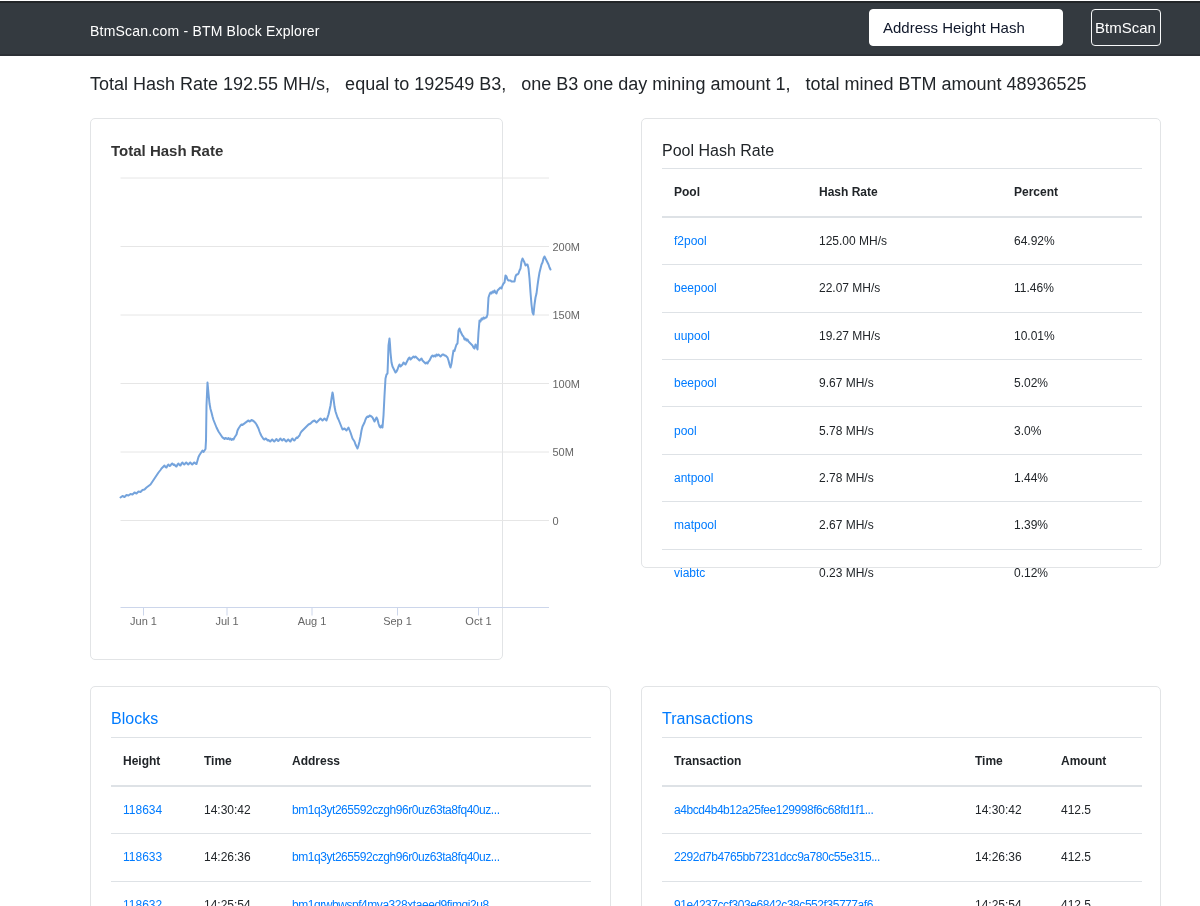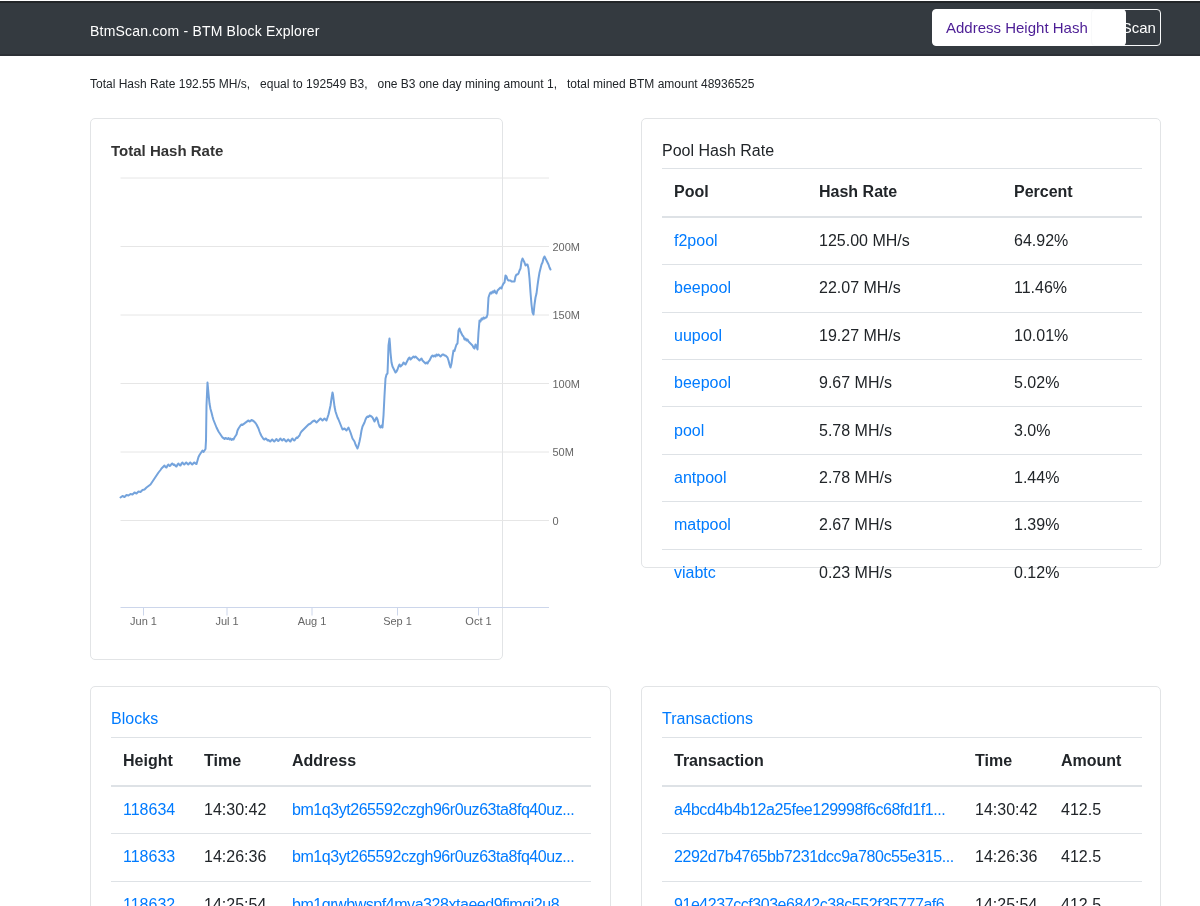--- a/index.html
+++ b/index.html
@@ -4,38 +4,38 @@
 <title>BtmScan.com - BTM Block Explorer</title>
 <style>
 * { margin:0; padding:0; box-sizing:border-box; }
 html,body { width:1200px; height:906px; overflow:hidden; background:#fff;
   font-family:"Liberation Sans", sans-serif; color:#212529; }
 .abs { position:absolute; }
 #topstrip { left:0; top:0; width:1200px; height:1px; background:#ffffff; }
 #navbar { left:0; top:1px; width:1200px; height:55px; background:#343a40;
   border-top:2px solid #222528; border-bottom:2px solid #2c3036; }
 #brand { left:90px; top:23px; font-size:14px; color:#ffffff; letter-spacing:0.2px; }
-#searchbox { left:932px; top:9px; width:194px; height:37px; background:#fff;
-  border:1px solid #fff; border-radius:4px; font-size:15px; color:#4c1d95;
+#searchbox { left:869px; top:9px; width:194px; height:37px; background:#fff;
+  border:1px solid #fff; border-radius:4px; font-size:15px; color:#0f172a;
   line-height:35px; padding-left:13px; }
 #searchbtn { left:1090.5px; top:9px; width:70px; height:37px; background:transparent;
   border:1px solid #f8f9fa; border-radius:4px; color:#fff; font-size:15px;
   text-align:center; line-height:35px; }
-#summary { left:90px; top:72px; font-size:12px; line-height:24px; color:#212529; }
+#summary { left:90px; top:72px; font-size:18px; line-height:24px; color:#212529; }
 .card { position:absolute; background:#fff; border:1px solid #e2e4e6; border-radius:5px; }
 #card1 { left:90px; top:118px; width:413px; height:542px; }
 #card2 { left:641px; top:118px; width:520px; height:450px; }
 #card3 { left:90px; top:686px; width:521px; height:290px; }
 #card4 { left:641px; top:686px; width:520px; height:290px; }
 .cardtitle { position:absolute; left:20px; top:20px; font-size:16px; line-height:24px; }
 #t1 { font-size:15px; font-weight:bold; color:#333; }
 #t2 { color:#212529; }
 .bluetitle { color:#007bff; }
 table { border-collapse:collapse; table-layout:fixed; position:absolute; }
-th, td { font-size:16px; line-height:24px; padding:11.2px 12px; text-align:left;
+th, td { font-size:12px; line-height:24px; padding:11.2px 12px; text-align:left;
   border-top:1px solid #dee2e6; font-weight:normal; white-space:nowrap; overflow:hidden;margin-top:36px; }
 thead th { font-weight:bold; border-bottom:2px solid #dee2e6; color:#212529;
   padding-top:11.7px; padding-bottom:11.7px; }
 a { color:#007bff; text-decoration:none; }
 .hash { letter-spacing:-0.45px; }
 #pooltable { left:20px; top:48.5px; width:480px; }
 #blockstable { left:20px; top:49.5px; width:480px; }
 #txtable { left:20px; top:49.5px; width:480px; }
 </style>
 </head>

